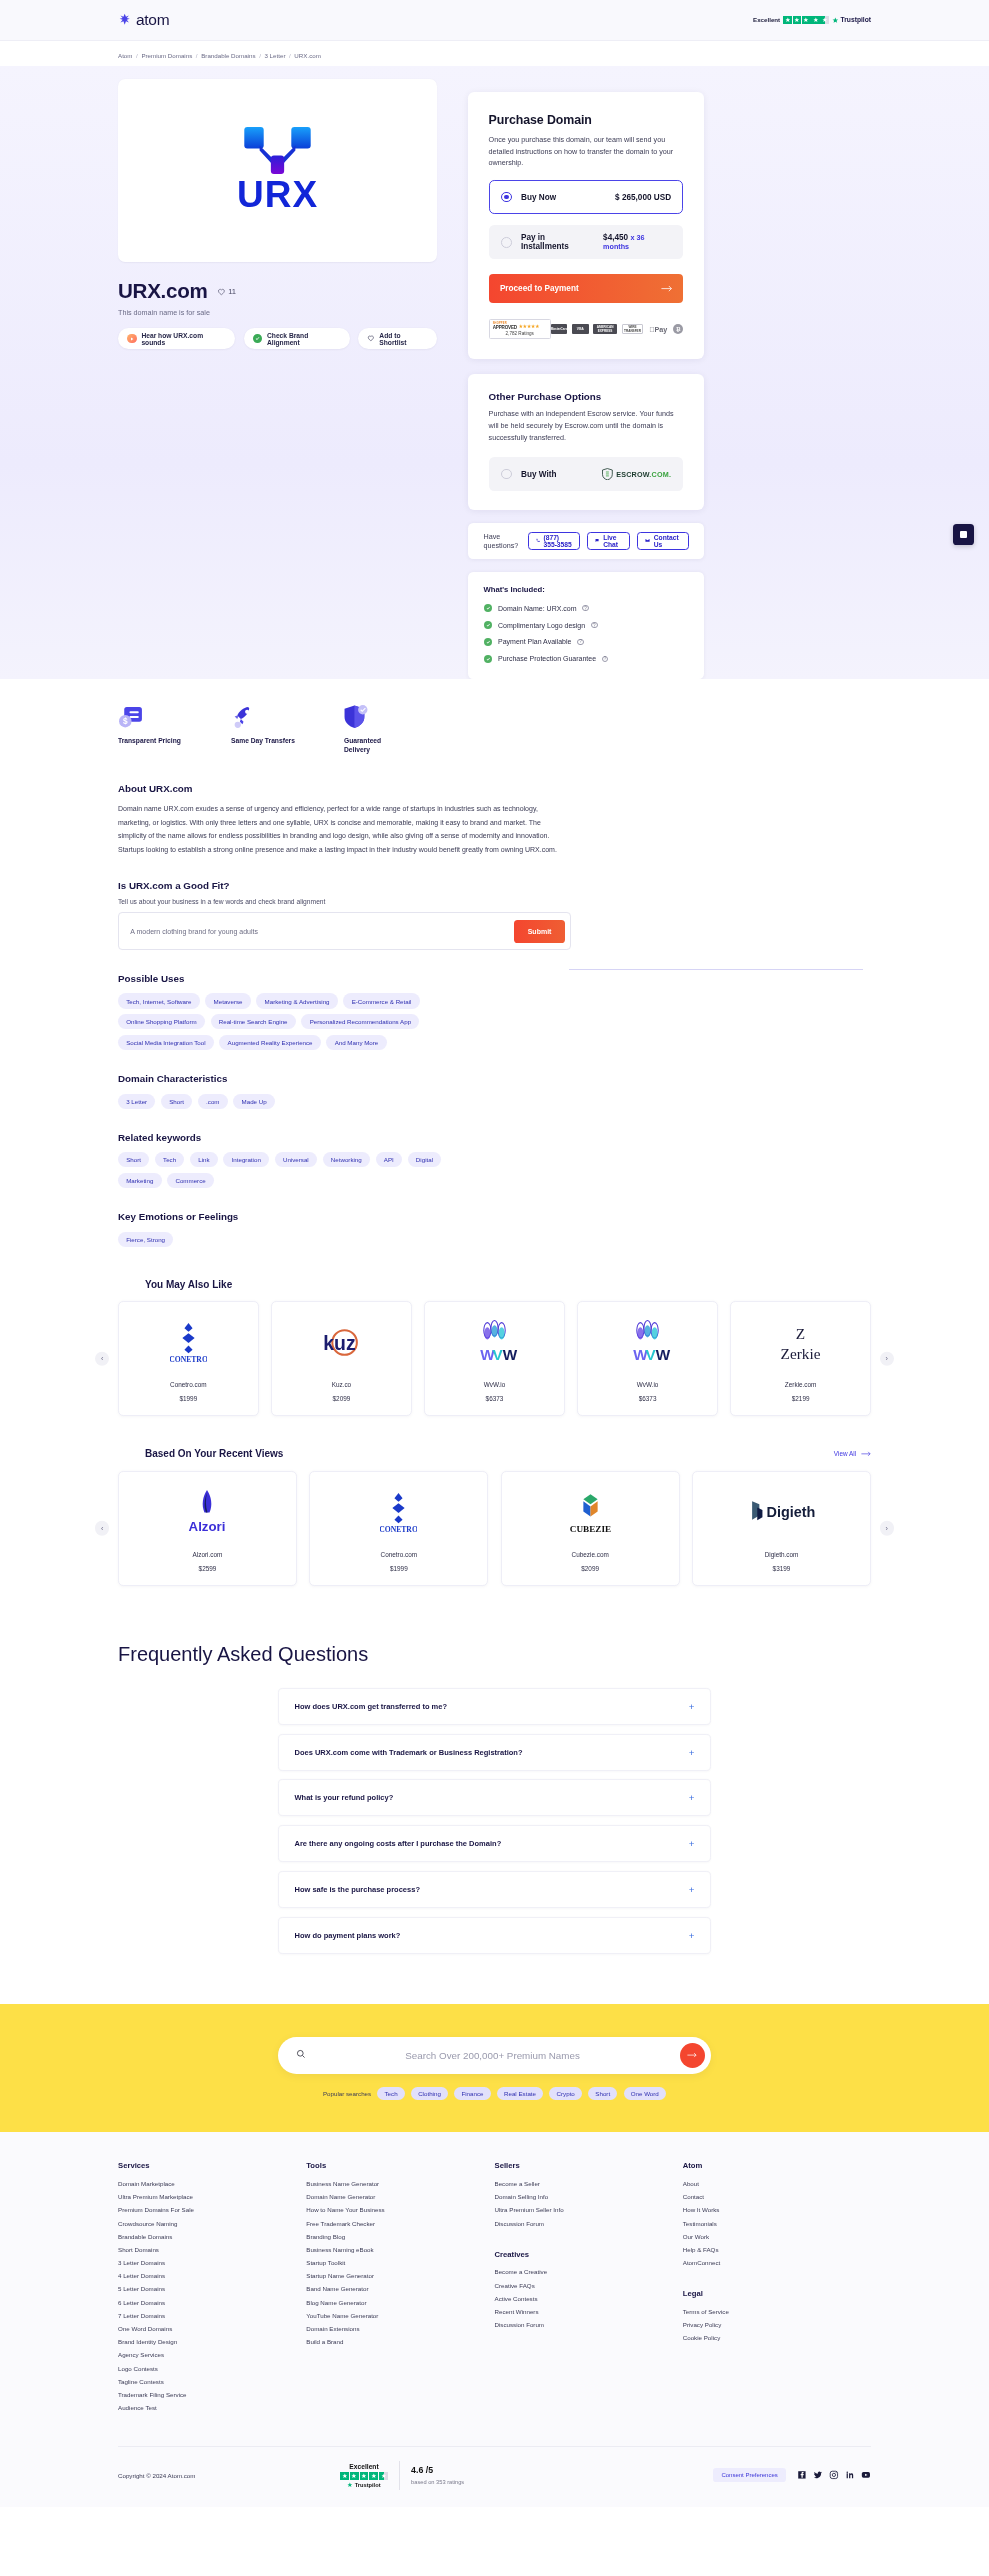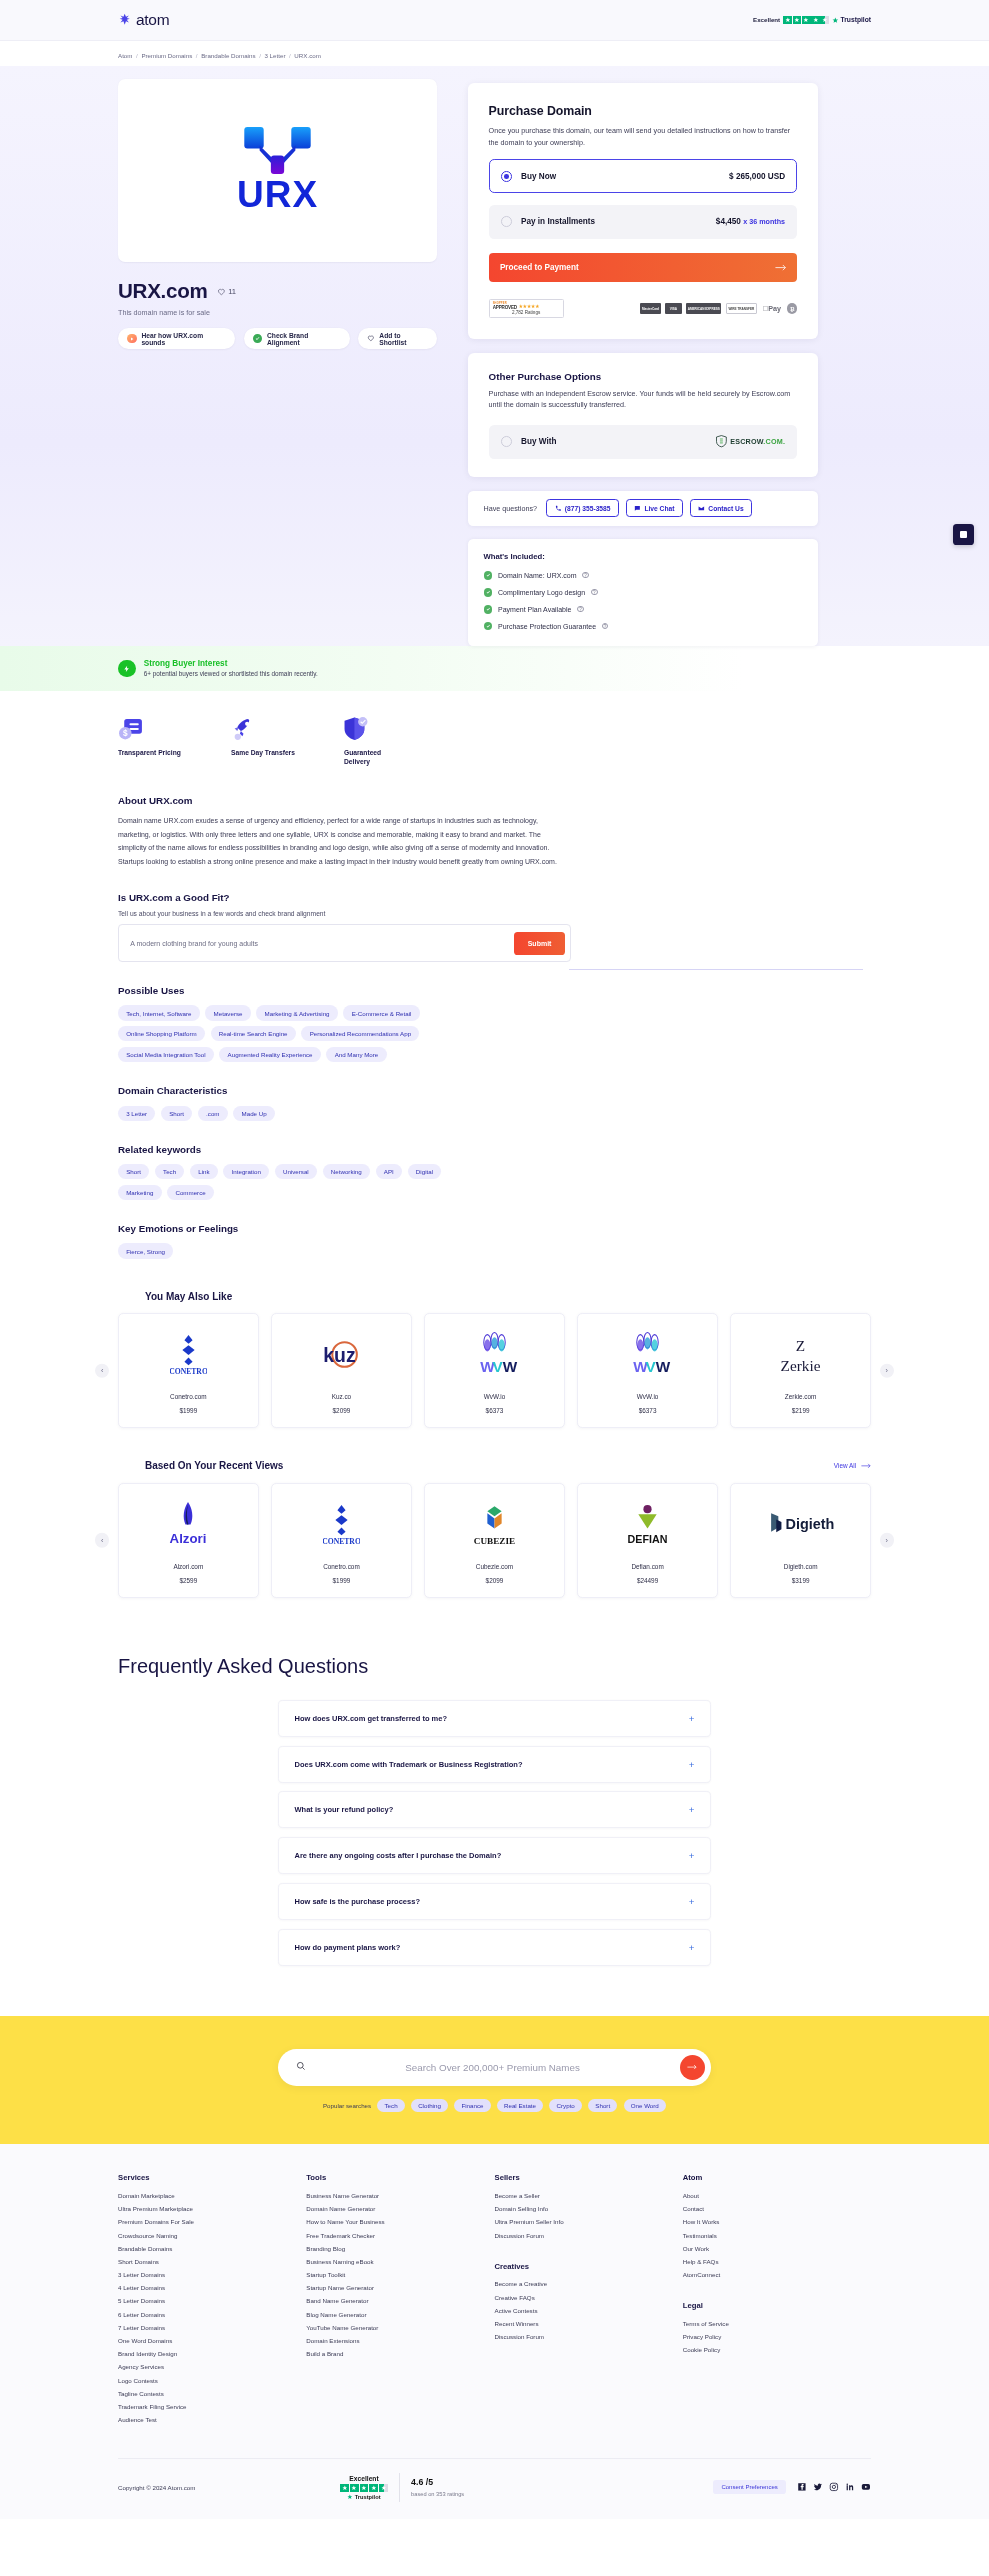--- a/index.html
+++ b/index.html
@@ -81,21 +81,21 @@
   }
   .ic-play { width: 9.8px; height: 9.8px; border-radius: 50%;
     background: linear-gradient(135deg,#ffb36b,#ff6f61); display:flex;align-items:center;justify-content:center; }
   .ic-play svg { width: 4.1px; height: 4.1px; fill: #fff; }
   .ic-check { width: 9.8px; height: 9.8px; border-radius: 50%; background: #3aaa56;
     display:flex;align-items:center;justify-content:center; }
   .ic-check svg { width: 5.2px; height: 5.2px; fill:#fff; }
   .ic-heart svg { width: 7.7px; height: 7.7px; stroke: #262648; fill: none; stroke-width: 1.8; }
 
   
-  .hero-right { width: 350px; margin-top: 4px; }
+  .hero-right { width: 236px; margin-top: 13px; }
   .panel {
     background: #fff; border-radius: 6.2px; padding: 21.6px 20.6px 20.6px;
     box-shadow: 0 1px 7.2px rgba(25,21,68,.07);
   }
   .panel h2 { font-size: 12.4px; font-weight: 700; color: #14142b; letter-spacing: -0.1px; }
   .panel .desc { margin-top: 6.7px; font-size: 7.2px; line-height: 1.6; color: #3c3c55; }
   .opt {
     margin-top: 11.3px; border-radius: 5.2px; height: 34px; display: flex; align-items: center;
     padding: 0 11.3px; gap: 9.3px; cursor: pointer;
   }
@@ -516,33 +516,20 @@
               </span>
             <span>Purchase Protection Guarantee</span>
             <span class="qmark">?</span>
           </div>
         </div>
       </div>
     </div>
 
   </div>
 
-  <div class="strip">
-    <div class="strip-in">
-      <span class="bolt">
-          <svg viewBox="0 0 24 24">
-            <path d="M13 2 L4 14h6l-1 8 9-12h-6z"></path>
-          </svg>
-        </span>
-      <div>
-        <h5>Strong Buyer Interest</h5>
-        <p>6+ potential buyers viewed or shortlisted this domain recently.</p>
-      </div>
-    </div>
-  </div>
 
   <div class="content">
 
     <div class="feature-row">
       <div class="feat">
         <div class="ficon">
           <svg width="26" height="24" viewBox="0 0 50 46">
             <rect x="12" y="4" width="34" height="28" rx="5" fill="#4b44e8"></rect>
             <rect x="22" y="12" width="18" height="4" rx="2" fill="#fff"></rect>
             <rect x="22" y="21" width="18" height="4" rx="2" fill="#fff"></rect>
@@ -767,31 +754,20 @@
             <div class="art">
               <svg width="49" height="46" viewBox="0 0 96 90">
                 <path d="M48 10 l14 10 -14 10 -14-10z" fill="#2aa86a"></path>
                 <path d="M34 24 l14 10 v20 l-14-10z" fill="#1f5fd0"></path>
                 <path d="M62 24 l-14 10 v20 l14-10z" fill="#e0862a"></path>
                 <text x="48" y="84" font-size="18" font-weight="700" fill="#111" text-anchor="middle" font-family="Liberation Serif">CUBEZIE</text>
               </svg>
             </div>
             <div class="dname">Cubezie.com</div>
             <div class="dprice">$2099</div>
-          </div>
-          <div class="card">
-            <div class="art">
-              <svg width="49" height="46" viewBox="0 0 96 90">
-                <path d="M48 8 a8 8 0 018 8 a8 8 0 01-8 8 a8 8 0 01-8-8 a8 8 0 018-8z" fill="#6e1f62"></path>
-                <path d="M30 26 h36 l-18 28z" fill="#8fbb2a"></path>
-                <text x="48" y="82" font-size="21" font-weight="800" fill="#111" text-anchor="middle" font-family="Liberation Sans">DEFIAN</text>
-              </svg>
-            </div>
-            <div class="dname">Defian.com</div>
-            <div class="dprice">$24499</div>
           </div>
           <div class="card">
             <div class="art">
               <svg width="67" height="31" viewBox="0 0 130 60">
                 <path d="M8 10 l14 6 v22 l-14 8z" fill="#3a5a73"></path>
                 <path d="M18 22 l10 5 v14 l-10 6z" fill="#101c44"></path>
                 <text x="36" y="40" font-size="28" font-weight="700" fill="#141d3a" font-family="Liberation Sans">Digieth</text>
               </svg>
             </div>
             <div class="dname">Digieth.com</div>

